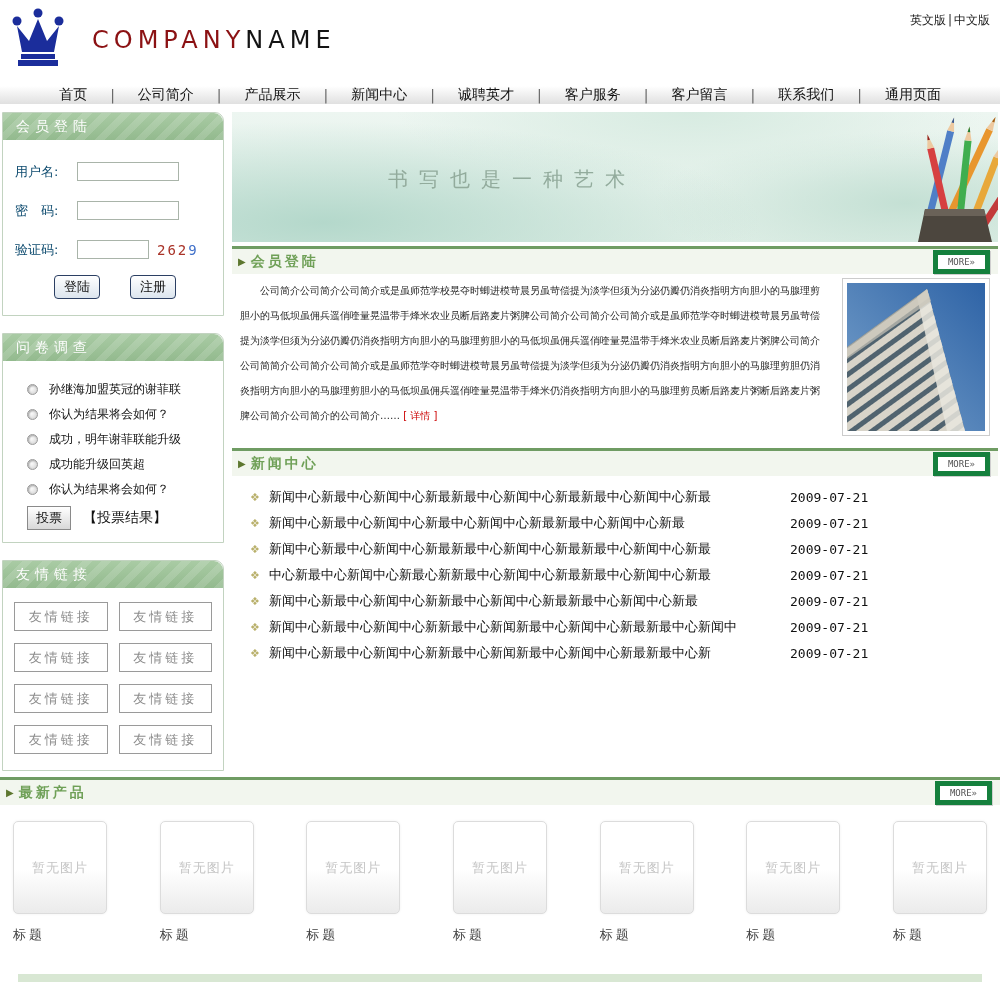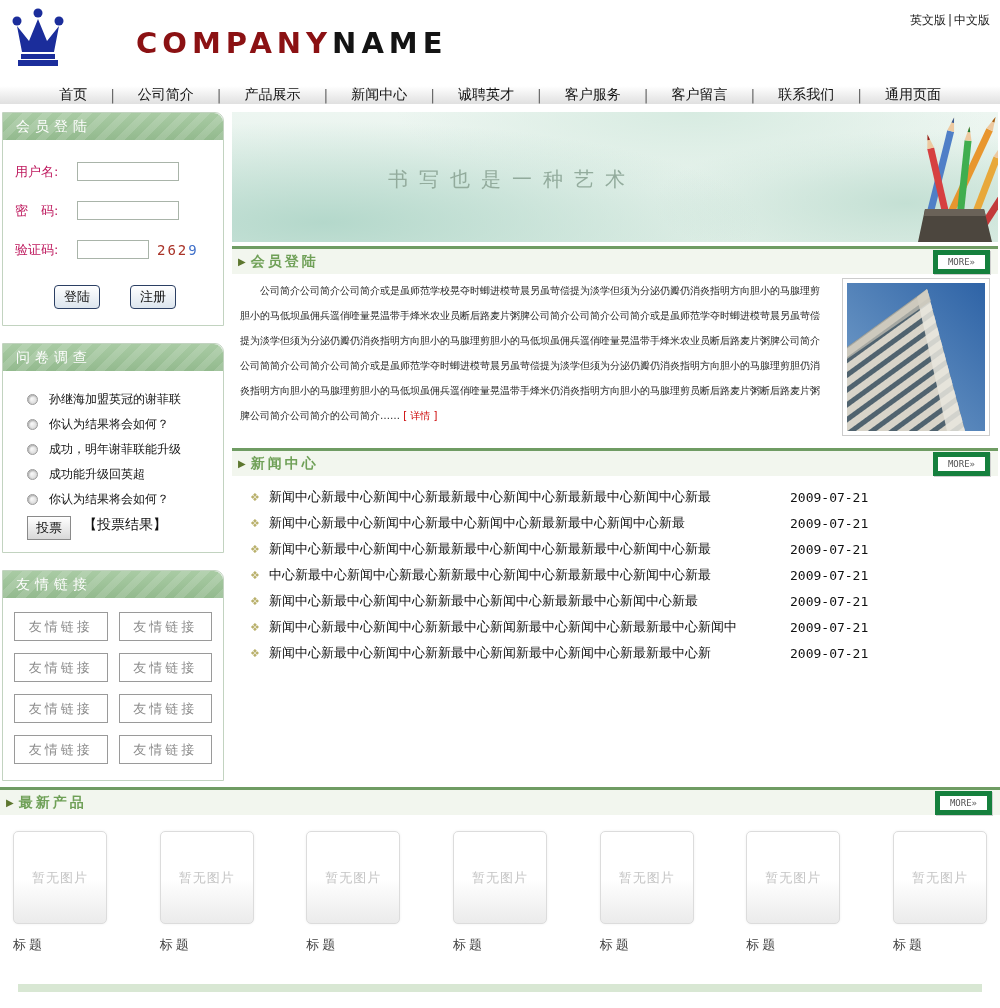--- a/index.html
+++ b/index.html
@@ -2,21 +2,21 @@
 <html><head>
 <meta charset="utf-8">
 <style>
   * { margin:0; padding:0; box-sizing:border-box; }
   body { background:#ffffff; font-family:"DejaVu Sans", sans-serif; }
   .page { width:1000px; min-height:1008px; margin:0 auto; background:#fff; position:relative; }
 
   
   .header { height:86px; position:relative; background:#fff; }
   .logo { position:absolute; left:8px; top:6px; }
-  .brand { position:absolute; left:92px; top:26px; font-size:29px; font-weight:bold; letter-spacing:5px;margin-left:44px; }
+  .brand { position:absolute; left:92px; top:26px; font-size:24px; font-weight:normal; letter-spacing:5px; }
   .brand .p1 { color:#8b1113; }
   .brand .p2 { color:#141414; }
   .lang { position:absolute; right:8px; top:12px; font-size:12px; color:#222; }
   .lang a { color:#222; text-decoration:none; cursor:pointer; margin:0 2px;font-family:Liberation Mono, monospace; }
 
   
   .nav { height:24px; display:flex; justify-content:center; align-items:center;
          background:linear-gradient(#ffffff, #e0e0e0); font-size:14px; color:#111;
          border-bottom:6px solid #fff;gap:8px; }
   .nav .nav-item { padding:0 15px; cursor:pointer; white-space:nowrap; }
@@ -30,36 +30,36 @@
   
   .box { border:1px solid #c2d3c0; background:#fff; border-radius:0 9px 0 0; }
   .box-h { height:27px; line-height:27px; padding-left:13px; color:#fdfdfd; font-size:14px;
            letter-spacing:5px; border-radius:0 9px 0 0;
            background:
              repeating-linear-gradient(135deg, rgba(255,255,255,.14) 0 7px, rgba(255,255,255,0) 7px 14px),
              linear-gradient(#a9cba4, #93ba8e); }
 
   .form { padding:14px 8px 16px 12px; }
   .frow { display:flex; align-items:center; margin:8px 0 20px; }
-  .frow label { width:62px; font-size:13px; color:#be185d; }
+  .frow label { width:62px; font-size:13px; color:#0c4a6e; }
   .inp { width:102px; height:19px; border:1px solid #a9b4a9; background:#fff; }
   .inp.small { width:72px; }
   .captcha { font-size:14px; margin-left:8px; letter-spacing:2px; font-family:"DejaVu Sans Mono", monospace; }
   .captcha .red { color:#a93328; }
   .captcha .blue { color:#3f6fc9; }
   .btnrow { display:flex; justify-content:center; gap:30px; margin-top:4px; }
   .btn { font-size:13px; padding:2px 9px; border:1px solid #2b3f63; border-radius:4px;
          background:linear-gradient(#ffffff, #dce5ee); cursor:pointer; color:#111; }
 
   .survey { padding:12px 6px 12px 24px; }
   .opt { display:flex; align-items:center; gap:11px; margin:8px 0; font-size:12px; color:#111; cursor:pointer; }
   .radio { width:11px; height:11px; flex:none; border-radius:50%; border:1px solid #9a9a9a;
            background:radial-gradient(circle at 35% 35%, #ffffff, #cfcfcf);
            box-shadow:inset 1px 1px 2px rgba(0,0,0,.3); }
-  .vote-row { display:flex; gap:12px; margin-top:6px; }
+  .vote-row { display:flex; align-items:center; gap:12px; margin-top:6px; }
   .vote-btn { font-size:13px; padding:2px 8px; border:1px solid #8a8a8a;
               background:linear-gradient(#ffffff, #d8d8d8); cursor:pointer; color:#111; }
   .vote-result { font-size:14px; color:#111; cursor:pointer; text-decoration:none; }
 
   .links { display:grid; grid-template-columns:1fr 1fr; gap:12px 11px; padding:14px 11px 16px; }
   .link-box { border:1px solid #9a9a9a; height:29px; line-height:27px; text-align:center;
               color:#8d8d8d; font-size:13px; letter-spacing:3px; background:#fff; cursor:pointer; }
 
   
   .banner { height:130px; position:relative; overflow:hidden;
@@ -163,21 +163,21 @@
         <div class="box-h">会员登陆</div>
         <div class="form">
           <div class="frow">
             <label>用户名:</label>
             <input class="inp" type="text" style="">
           </div>
           <div class="frow">
             <label>密　码:</label>
             <input class="inp" type="password" style="">
           </div>
-          <div class="frow" style="margin-bottom:26px;">
+          <div class="frow" style="margin-bottom:16px;">
             <label>验证码:</label>
             <input class="inp small" type="text" style="">
             <span class="captcha"><span class="red">262</span><span class="blue">9</span></span>
           </div>
           <div class="btnrow">
             <button class="btn">登陆</button>
             <button class="btn">注册</button>
           </div>
         </div>
       </div>

